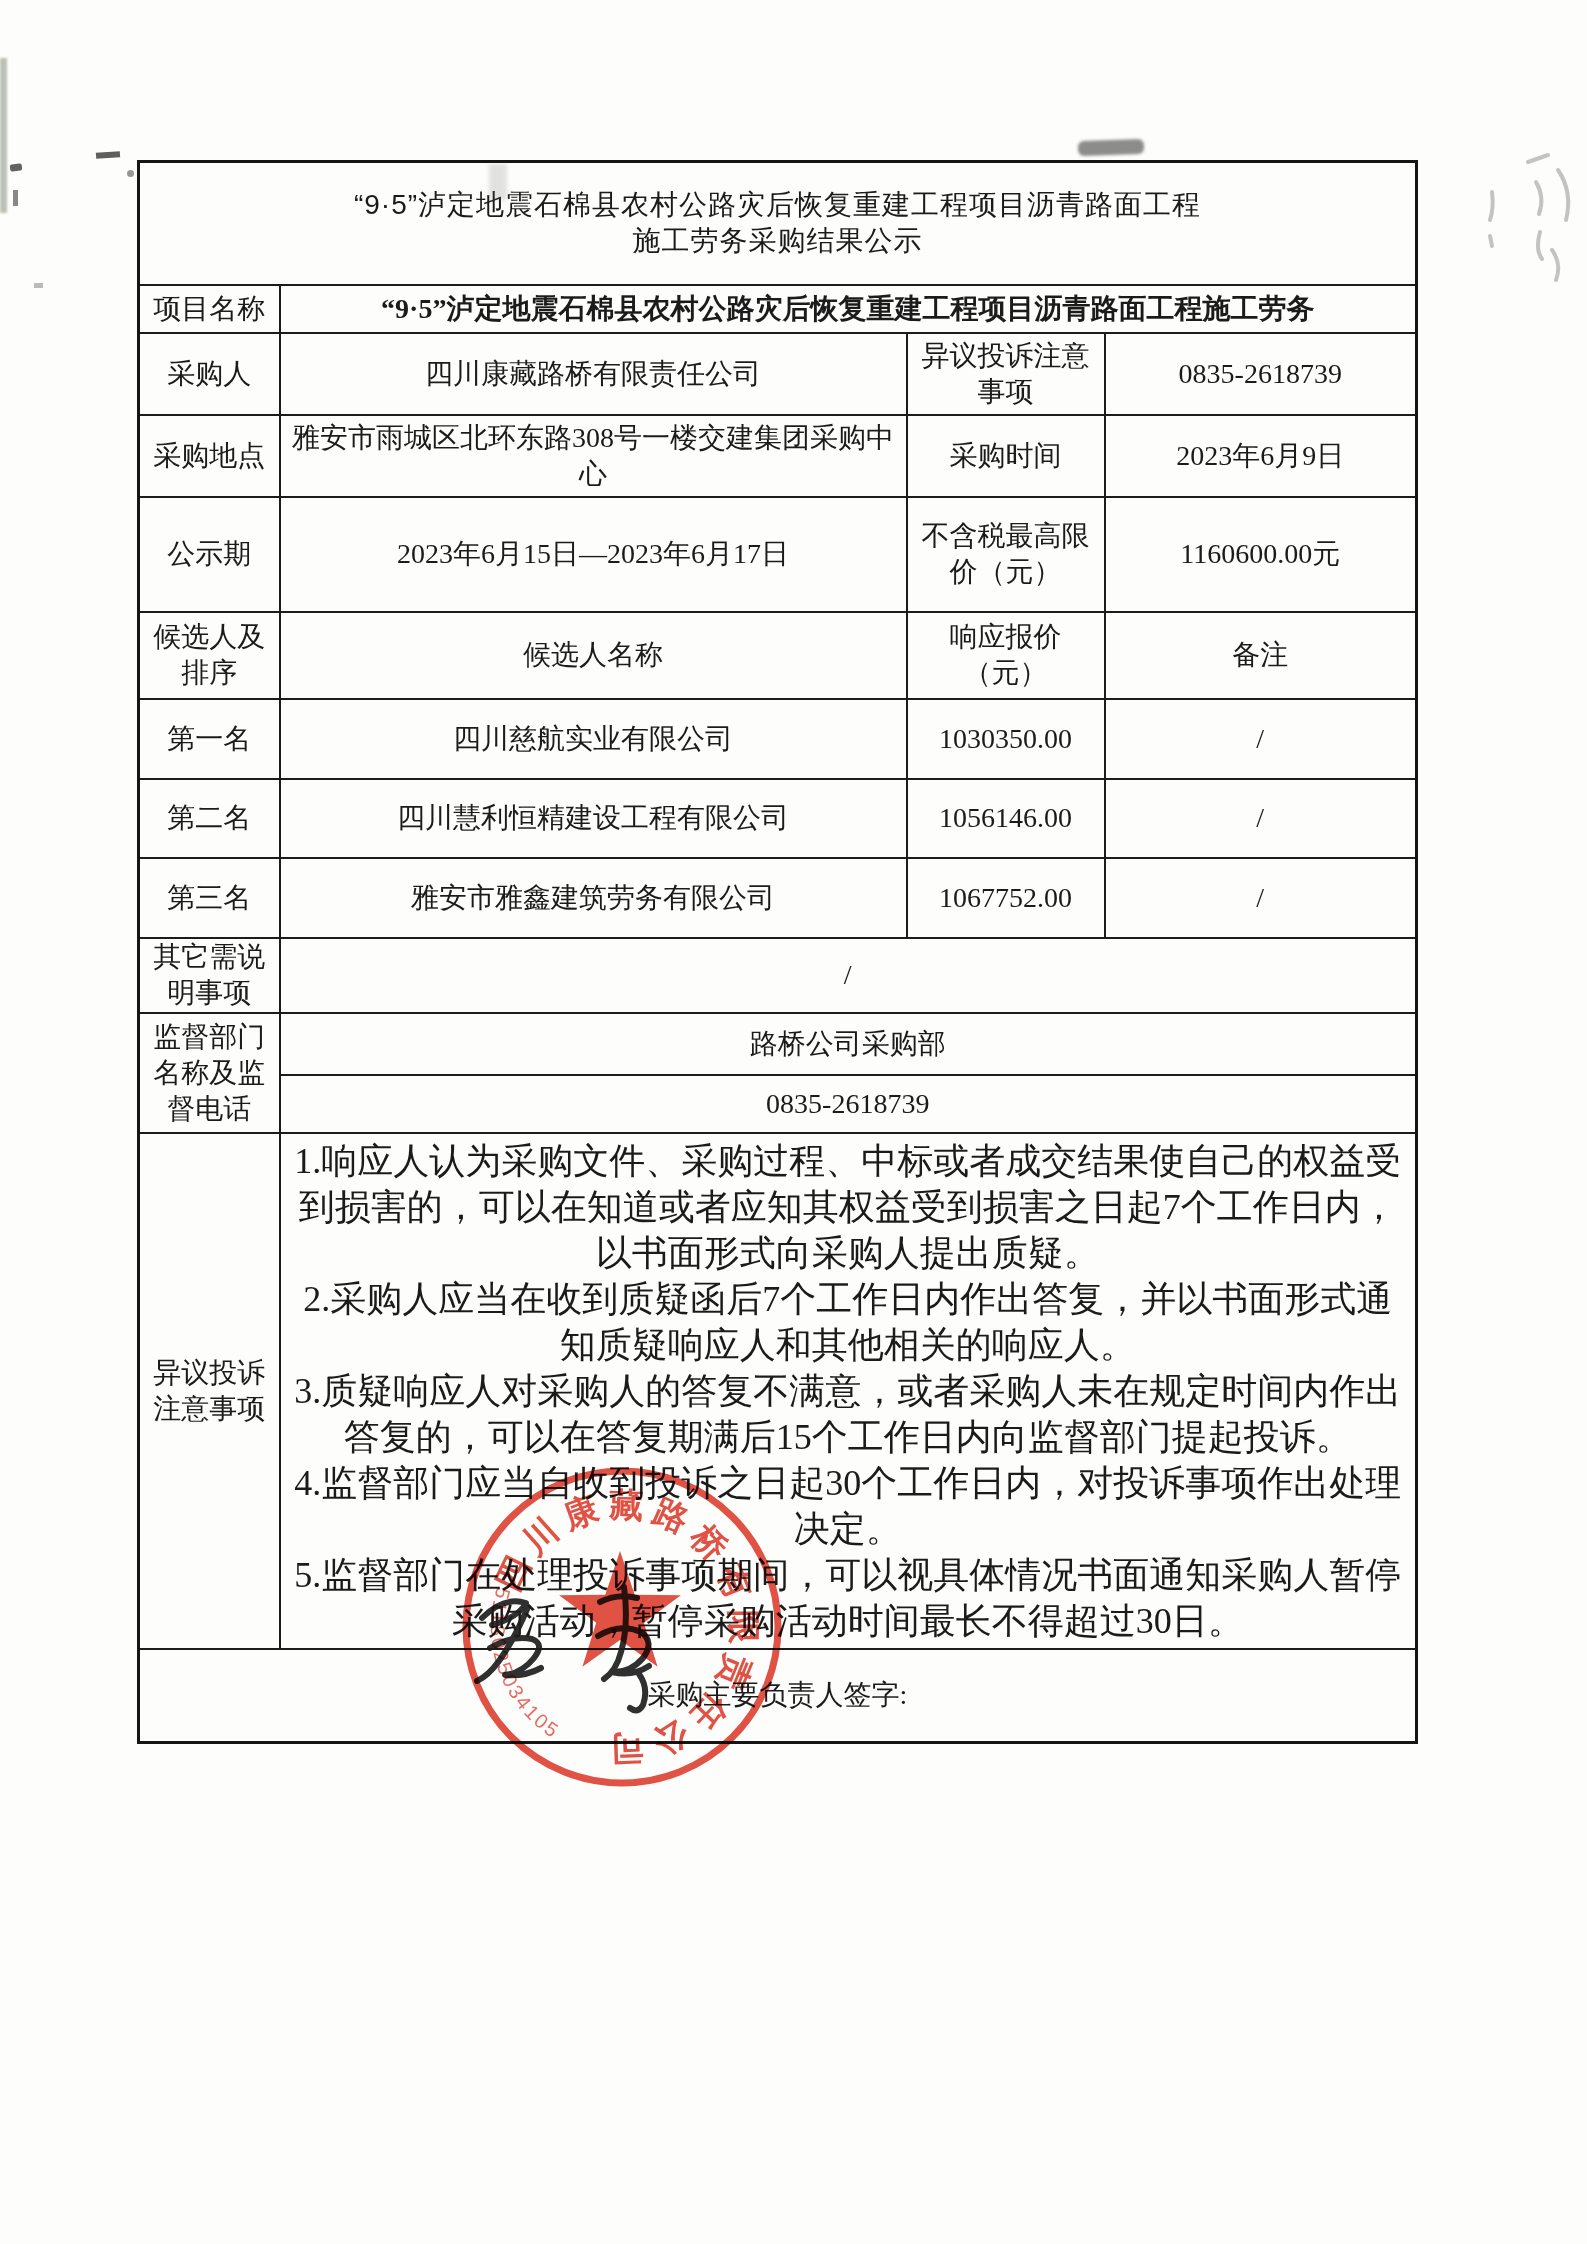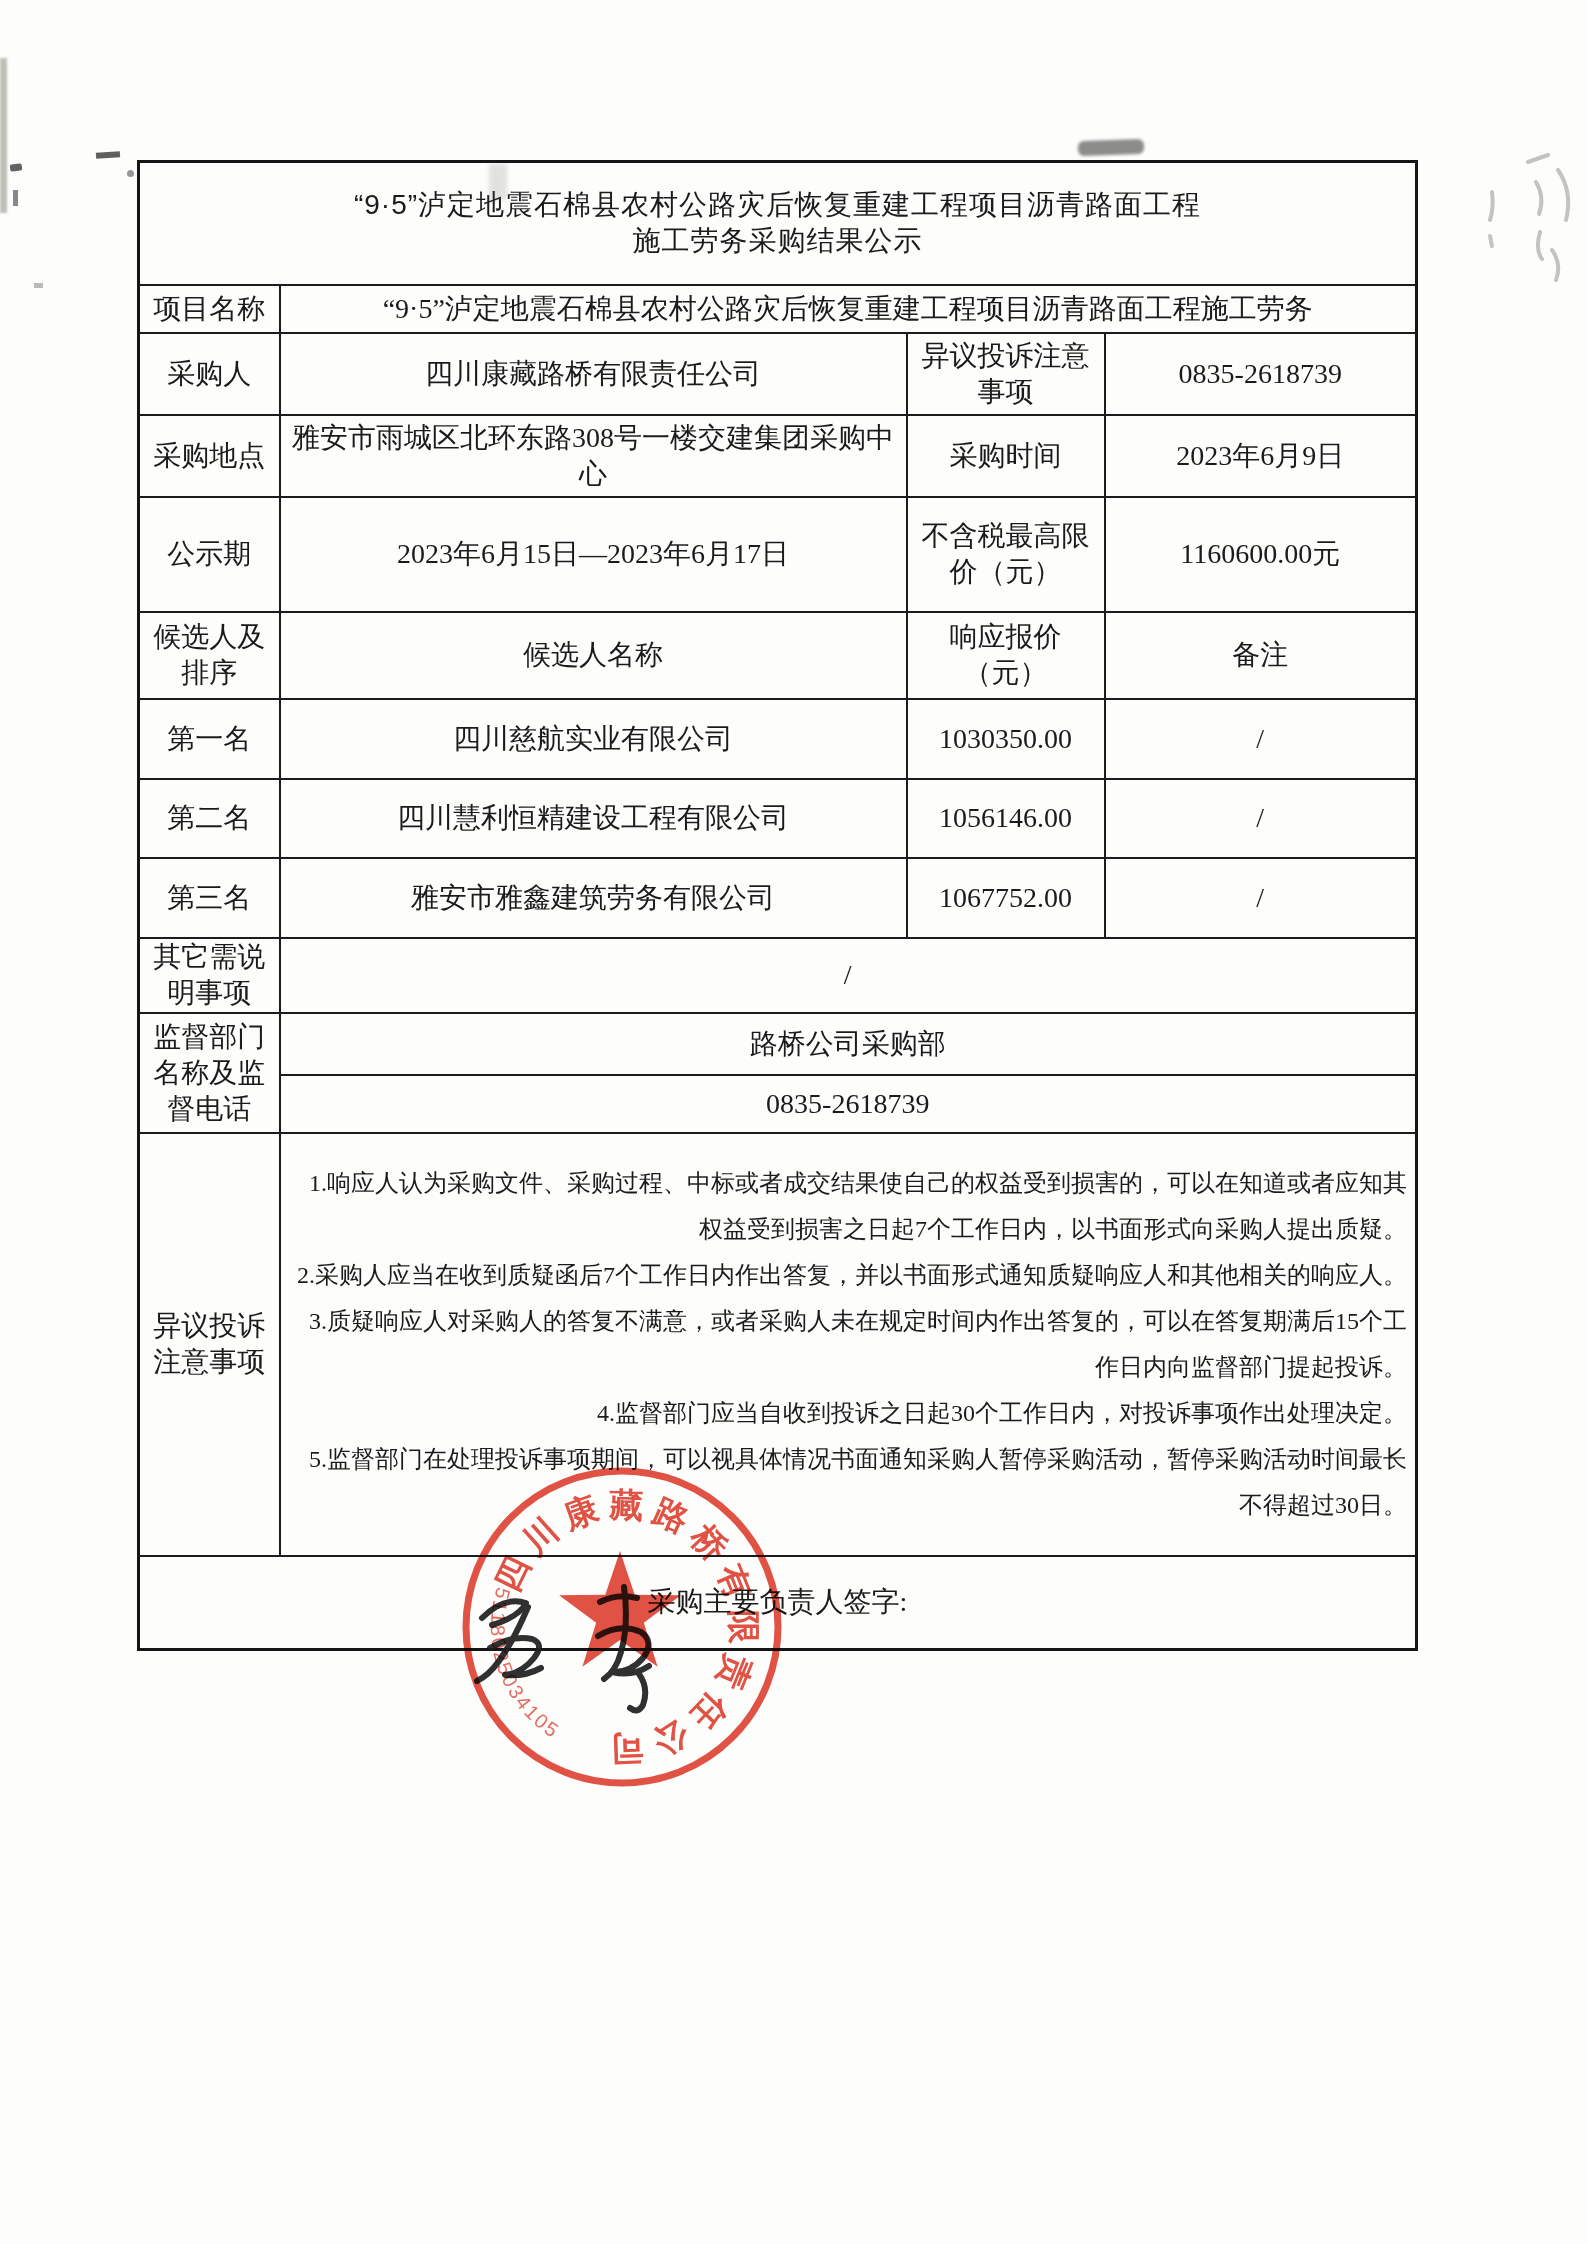--- a/index.html
+++ b/index.html
@@ -16,26 +16,26 @@
   }
   table.doc td{
     border:2px solid #1c1c1c;
     padding:4px 8px;
     font-size:28px;line-height:36px;
     text-align:center;vertical-align:middle;
     overflow:hidden;
   }
   table.doc{border:3px solid #151515;}
   .title-cell{font-family:"Liberation Sans","DejaVu Sans",sans-serif;font-weight:normal;font-size:40px;line-height:56px;letter-spacing:1px;}
-  .bold-val{font-weight:normal;font-size:27px;}
+  .bold-val{font-weight:bold;font-size:27px;}
   .left-cell{text-align:left;}
   .wrap-180{display:inline-block;max-width:178px;}
   .wrap-140{display:inline-block;max-width:140px;}
   .notes-cell{text-align:left;padding:14px 14px 10px 12px;}
-  .notes-cell .note-line{font-size:24px;line-height:46px;text-align:right;}
+  .notes-cell .note-line{font-size:36px;line-height:46px;text-align:center;}
   .sign-cell{text-align:left;padding-left:16px;font-size:29px;}
   .slash{font-size:30px;}
   
   .stamp{
     position:absolute;left:452px;top:1457px;width:340px;height:340px;
     color:#dd3a2b;mix-blend-mode:multiply;opacity:.88;
     pointer-events:none;
   }
   .stamp svg{position:absolute;left:0;top:0;}
   .stamp .ring{position:absolute;left:0;top:0;width:340px;height:340px;}

